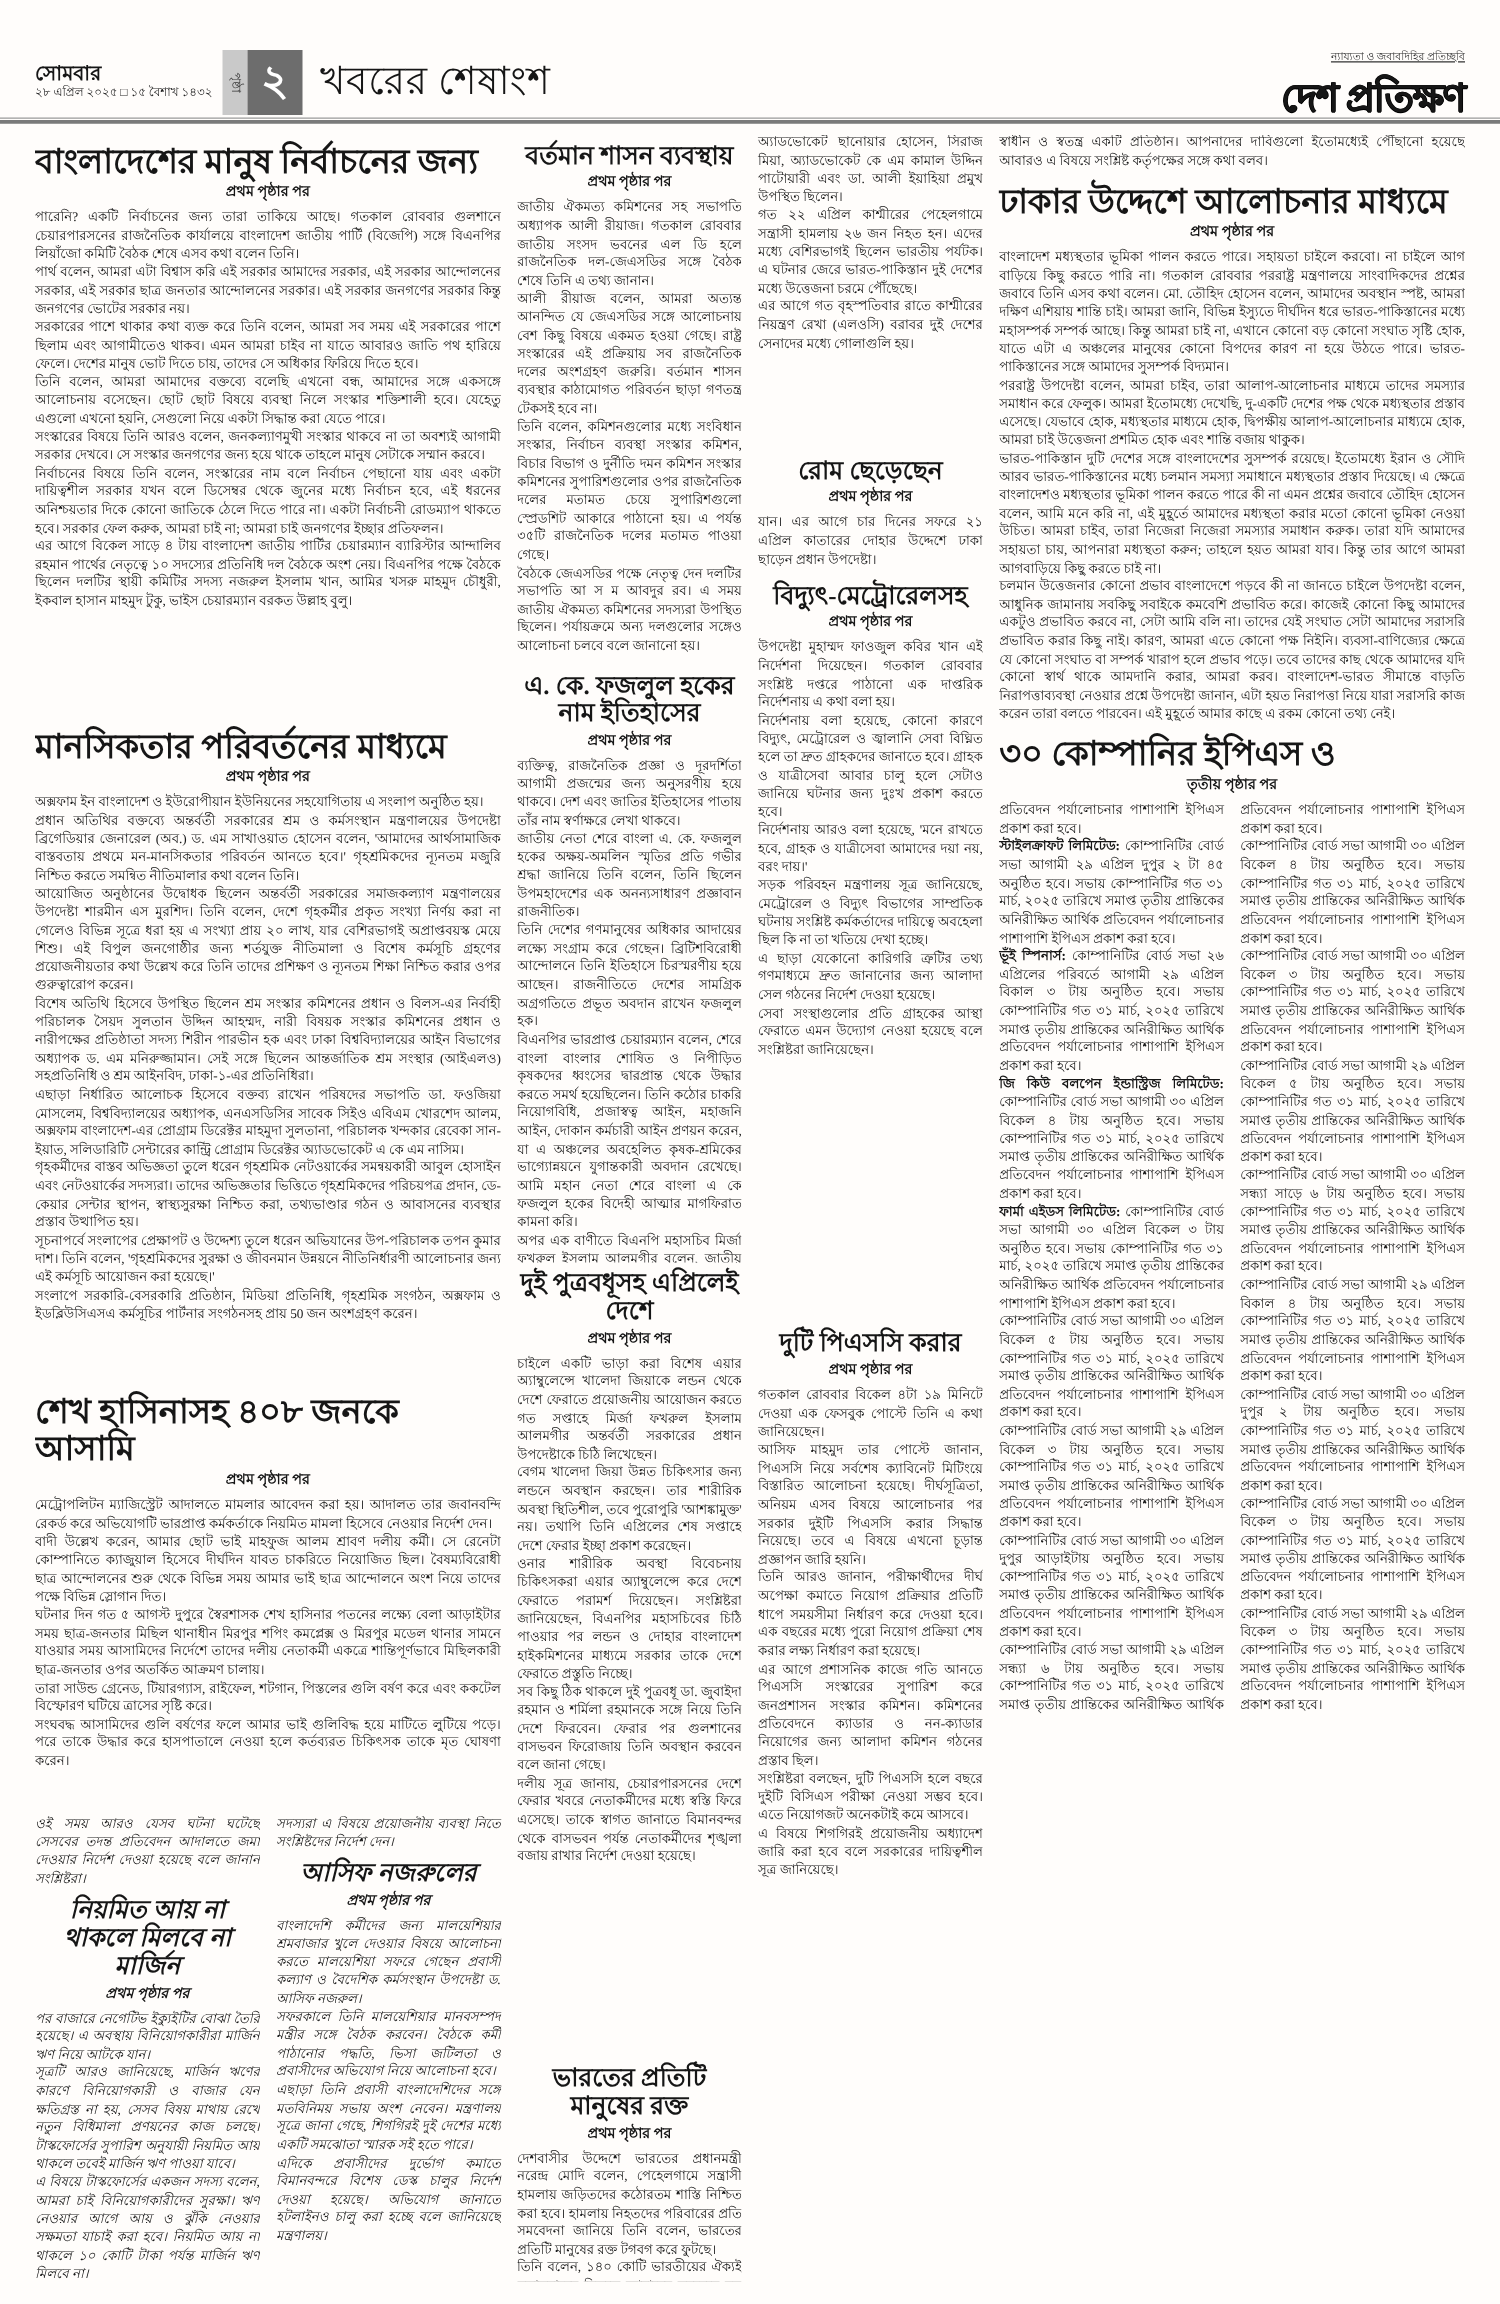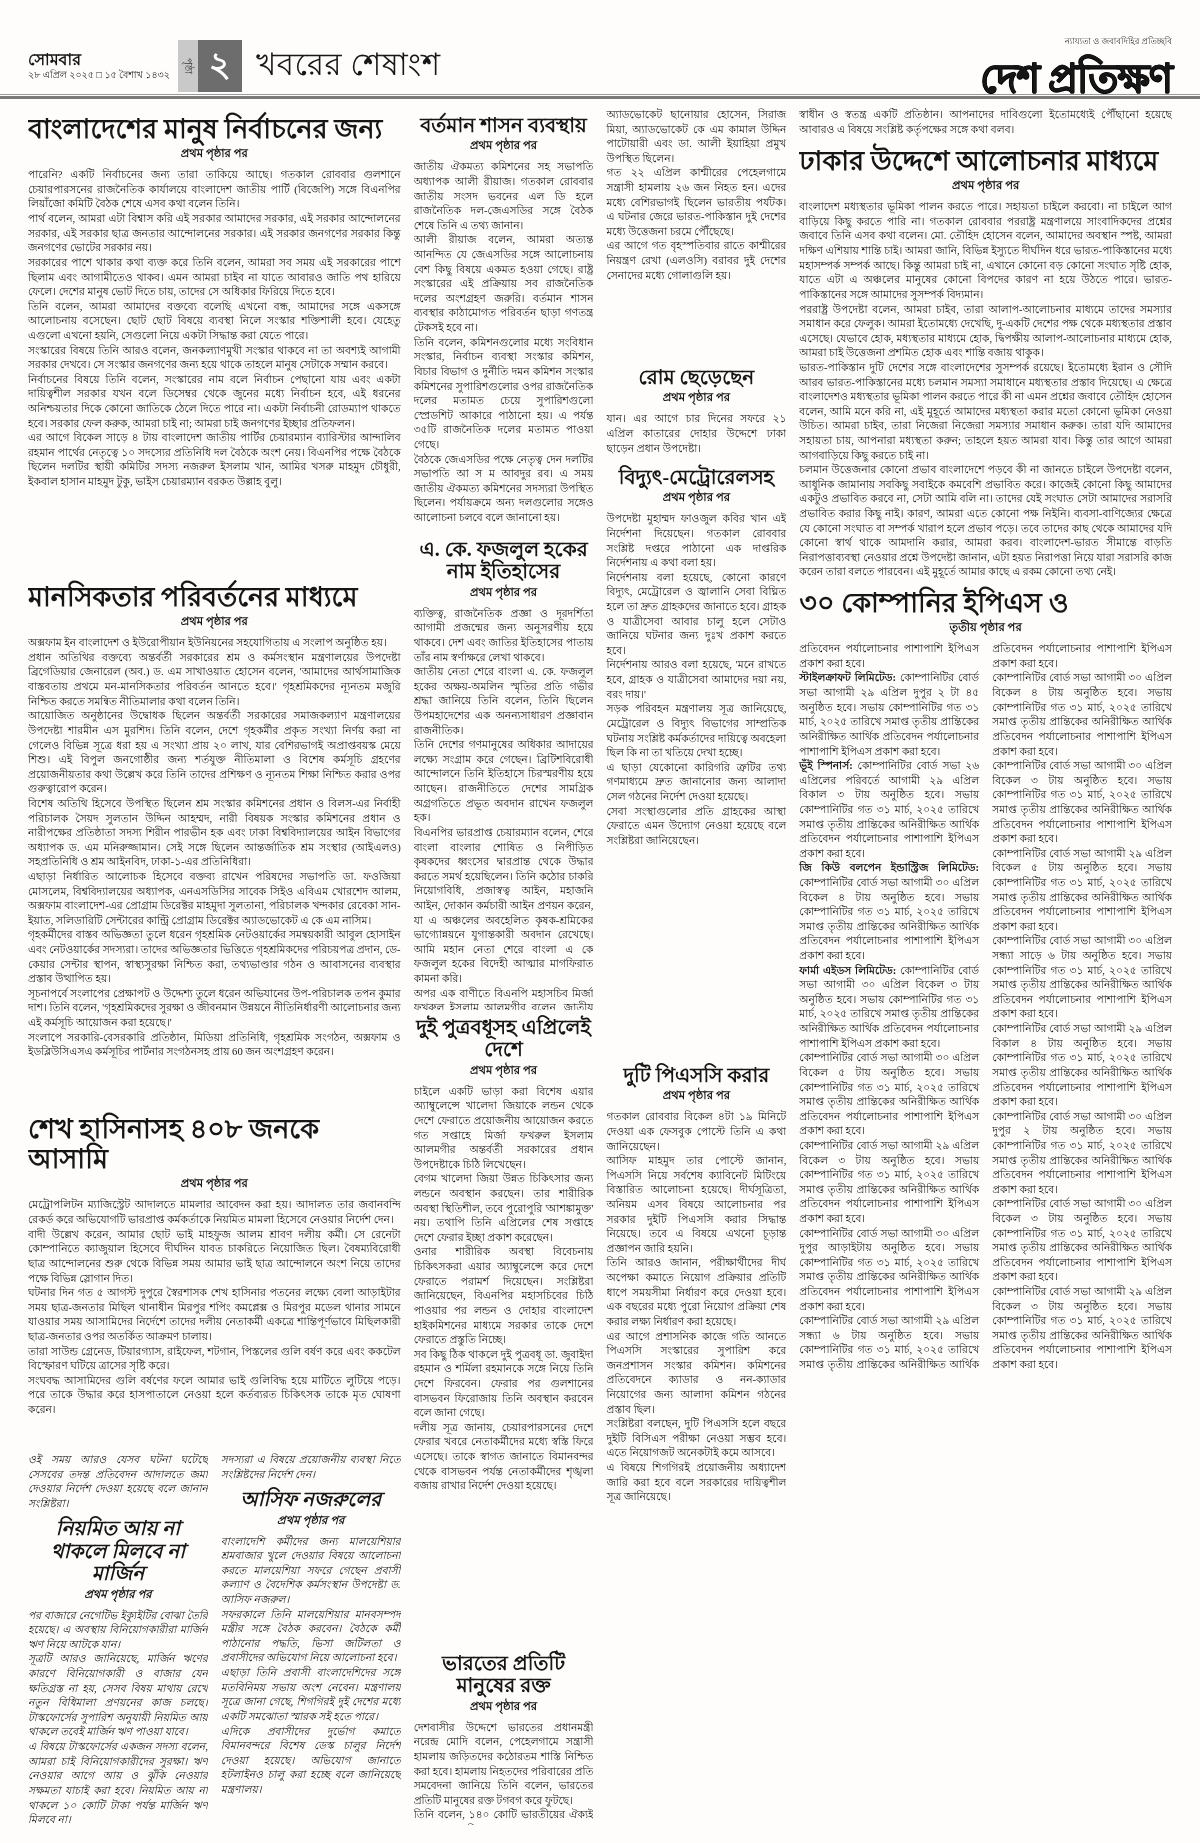--- a/index.html
+++ b/index.html
@@ -10,22 +10,22 @@
   .header { position: absolute; top: 42px; left: 28px; right: 28px; height: 48px; display: flex; align-items: center; }
   .dateblock { text-align: left; margin-right: 8px; line-height: 1.15; }
   .weekday { font-weight: bold; font-size: 16px; }
   .dateline { font-size: 9.5px; color: #222; }
   .page-strip { width: 20px; height: 52px; background: #c9c9c9; color: #333;
     writing-mode: vertical-rl; text-orientation: mixed; font-size: 10px; text-align: center; line-height: 20px; }
   .page-numbox { width: 44px; height: 52px; background: #6d6d6d; color: #fff; display: flex; align-items: center; justify-content: center;
     font-size: 34px; font-weight: bold; }
   .section-title { font-size: 31px; font-weight: normal; margin-left: 14px; letter-spacing: 0.5px; }
   .masthead-wrap { margin-left: auto; text-align: right; }
-  .tagline { font-size: 8.5px; color: #333; margin-bottom: 11px; }
-  .masthead { font-size: 40px; font-weight: bold; letter-spacing: -1px; line-height: 0.95;
+  .tagline { font-size: 8.5px; color: #333; margin-bottom: 11px; text-decoration: underline; }
+  .masthead { font-size: 31px; font-weight: bold; letter-spacing: -1px; line-height: 0.95;
     text-shadow: 0.6px 0 0 #000, -0.6px 0 0 #000, 0 0.6px 0 #000; }
   .header-rule { position: absolute; top: 94px; left: 0; right: 0; height: 6px;
     border-top: 1px solid #9a9a9a; }
   .header-rule::after { content: ""; display: block; margin-top: 1px; height: 3px; background: #7a7a7a; }
 
   
   .content { position: absolute; top: 108px; left: 28px; right: 28px; bottom: 18px;
     display: grid; grid-template-columns: repeat(6, 1fr); column-gap: 13px; }
   .region { overflow: hidden; display: flex; flex-direction: column; }
   .span2 { grid-column: span 2; }
@@ -84,21 +84,21 @@
         <div class="art-h1">মানসিকতার পরিবর্তনের মাধ্যমে</div>
         <div class="cont">প্রথম পৃষ্ঠার পর</div>
         <div class="bodytext">
           <p>অক্সফাম ইন বাংলাদেশ ও ইউরোপীয়ান ইউনিয়নের সহযোগিতায় এ সংলাপ অনুষ্ঠিত হয়।</p>
           <p>প্রধান অতিথির বক্তব্যে অন্তর্বর্তী সরকারের শ্রম ও কর্মসংস্থান মন্ত্রণালয়ের উপদেষ্টা ব্রিগেডিয়ার জেনারেল (অব.) ড. এম সাখাওয়াত হোসেন বলেন, 'আমাদের আর্থসামাজিক বাস্তবতায় প্রথমে মন-মানসিকতার পরিবর্তন আনতে হবে।' গৃহশ্রমিকদের ন্যূনতম মজুরি নিশ্চিত করতে সমন্বিত নীতিমালার কথা বলেন তিনি।</p>
           <p>আয়োজিত অনুষ্ঠানের উদ্বোধক ছিলেন অন্তর্বর্তী সরকারের সমাজকল্যাণ মন্ত্রণালয়ের উপদেষ্টা শারমীন এস মুরশিদ। তিনি বলেন, দেশে গৃহকর্মীর প্রকৃত সংখ্যা নির্ণয় করা না গেলেও বিভিন্ন সূত্রে ধরা হয় এ সংখ্যা প্রায় ২০ লাখ, যার বেশিরভাগই অপ্রাপ্তবয়স্ক মেয়ে শিশু। এই বিপুল জনগোষ্ঠীর জন্য শর্তযুক্ত নীতিমালা ও বিশেষ কর্মসূচি গ্রহণের প্রয়োজনীয়তার কথা উল্লেখ করে তিনি তাদের প্রশিক্ষণ ও ন্যূনতম শিক্ষা নিশ্চিত করার ওপর গুরুত্বারোপ করেন।</p>
           <p>বিশেষ অতিথি হিসেবে উপস্থিত ছিলেন শ্রম সংস্কার কমিশনের প্রধান ও বিলস-এর নির্বাহী পরিচালক সৈয়দ সুলতান উদ্দিন আহম্মদ, নারী বিষয়ক সংস্কার কমিশনের প্রধান ও নারীপক্ষের প্রতিষ্ঠাতা সদস্য শিরীন পারভীন হক এবং ঢাকা বিশ্ববিদ্যালয়ের আইন বিভাগের অধ্যাপক ড. এম মনিরুজ্জামান। সেই সঙ্গে ছিলেন আন্তর্জাতিক শ্রম সংস্থার (আইএলও) সহপ্রতিনিধি ও শ্রম আইনবিদ, ঢাকা-১-এর প্রতিনিধিরা।</p>
           <p>এছাড়া নির্ধারিত আলোচক হিসেবে বক্তব্য রাখেন পরিষদের সভাপতি ডা. ফওজিয়া মোসলেম, বিশ্ববিদ্যালয়ের অধ্যাপক, এনএসডিসির সাবেক সিইও এবিএম খোরশেদ আলম, অক্সফাম বাংলাদেশ-এর প্রোগ্রাম ডিরেক্টর মাহমুদা সুলতানা, পরিচালক খন্দকার রেবেকা সান-ইয়াত, সলিডারিটি সেন্টারের কান্ট্রি প্রোগ্রাম ডিরেক্টর অ্যাডভোকেট এ কে এম নাসিম।</p>
           <p>গৃহকর্মীদের বাস্তব অভিজ্ঞতা তুলে ধরেন গৃহশ্রমিক নেটওয়ার্কের সমন্বয়কারী আবুল হোসাইন এবং নেটওয়ার্কের সদস্যরা। তাদের অভিজ্ঞতার ভিত্তিতে গৃহশ্রমিকদের পরিচয়পত্র প্রদান, ডে-কেয়ার সেন্টার স্থাপন, স্বাস্থ্যসুরক্ষা নিশ্চিত করা, তথ্যভাণ্ডার গঠন ও আবাসনের ব্যবস্থার প্রস্তাব উত্থাপিত হয়।</p>
           <p>সূচনাপর্বে সংলাপের প্রেক্ষাপট ও উদ্দেশ্য তুলে ধরেন অভিযানের উপ-পরিচালক তপন কুমার দাশ। তিনি বলেন, 'গৃহশ্রমিকদের সুরক্ষা ও জীবনমান উন্নয়নে নীতিনির্ধারণী আলোচনার জন্য এই কর্মসূচি আয়োজন করা হয়েছে।'</p>
-          <p>সংলাপে সরকারি-বেসরকারি প্রতিষ্ঠান, মিডিয়া প্রতিনিধি, গৃহশ্রমিক সংগঠন, অক্সফাম ও ইডব্লিউসিএসএ কর্মসূচির পার্টনার সংগঠনসহ প্রায় 60 জন অংশগ্রহণ করেন।</p>
+          <p>সংলাপে সরকারি-বেসরকারি প্রতিষ্ঠান, মিডিয়া প্রতিনিধি, গৃহশ্রমিক সংগঠন, অক্সফাম ও ইডব্লিউসিএসএ কর্মসূচির পার্টনার সংগঠনসহ প্রায় 50 জন অংশগ্রহণ করেন।</p>
         </div>
       </div>
 
       <div class="art" style="height:345px;">
         <div class="art-h1">শেখ হাসিনাসহ ৪০৮ জনকে আসামি</div>
         <div class="cont">প্রথম পৃষ্ঠার পর</div>
         <div class="bodytext">
           <p>মেট্রোপলিটন ম্যাজিস্ট্রেট আদালতে মামলার আবেদন করা হয়। আদালত তার জবানবন্দি রেকর্ড করে অভিযোগটি ভারপ্রাপ্ত কর্মকর্তাকে নিয়মিত মামলা হিসেবে নেওয়ার নির্দেশ দেন।</p>
           <p>বাদী উল্লেখ করেন, আমার ছোট ভাই মাহফুজ আলম শ্রাবণ দলীয় কর্মী। সে রেনেটা কোম্পানিতে ক্যাজুয়াল হিসেবে দীর্ঘদিন যাবত চাকরিতে নিয়োজিত ছিল। বৈষম্যবিরোধী ছাত্র আন্দোলনের শুরু থেকে বিভিন্ন সময় আমার ভাই ছাত্র আন্দোলনে অংশ নিয়ে তাদের পক্ষে বিভিন্ন স্লোগান দিত।</p>
           <p>ঘটনার দিন গত ৫ আগস্ট দুপুরে স্বৈরশাসক শেখ হাসিনার পতনের লক্ষ্যে বেলা আড়াইটার সময় ছাত্র-জনতার মিছিল থানাধীন মিরপুর শপিং কমপ্লেক্স ও মিরপুর মডেল থানার সামনে যাওয়ার সময় আসামিদের নির্দেশে তাদের দলীয় নেতাকর্মী একত্রে শান্তিপূর্ণভাবে মিছিলকারী ছাত্র-জনতার ওপর অতর্কিত আক্রমণ চালায়।</p>

